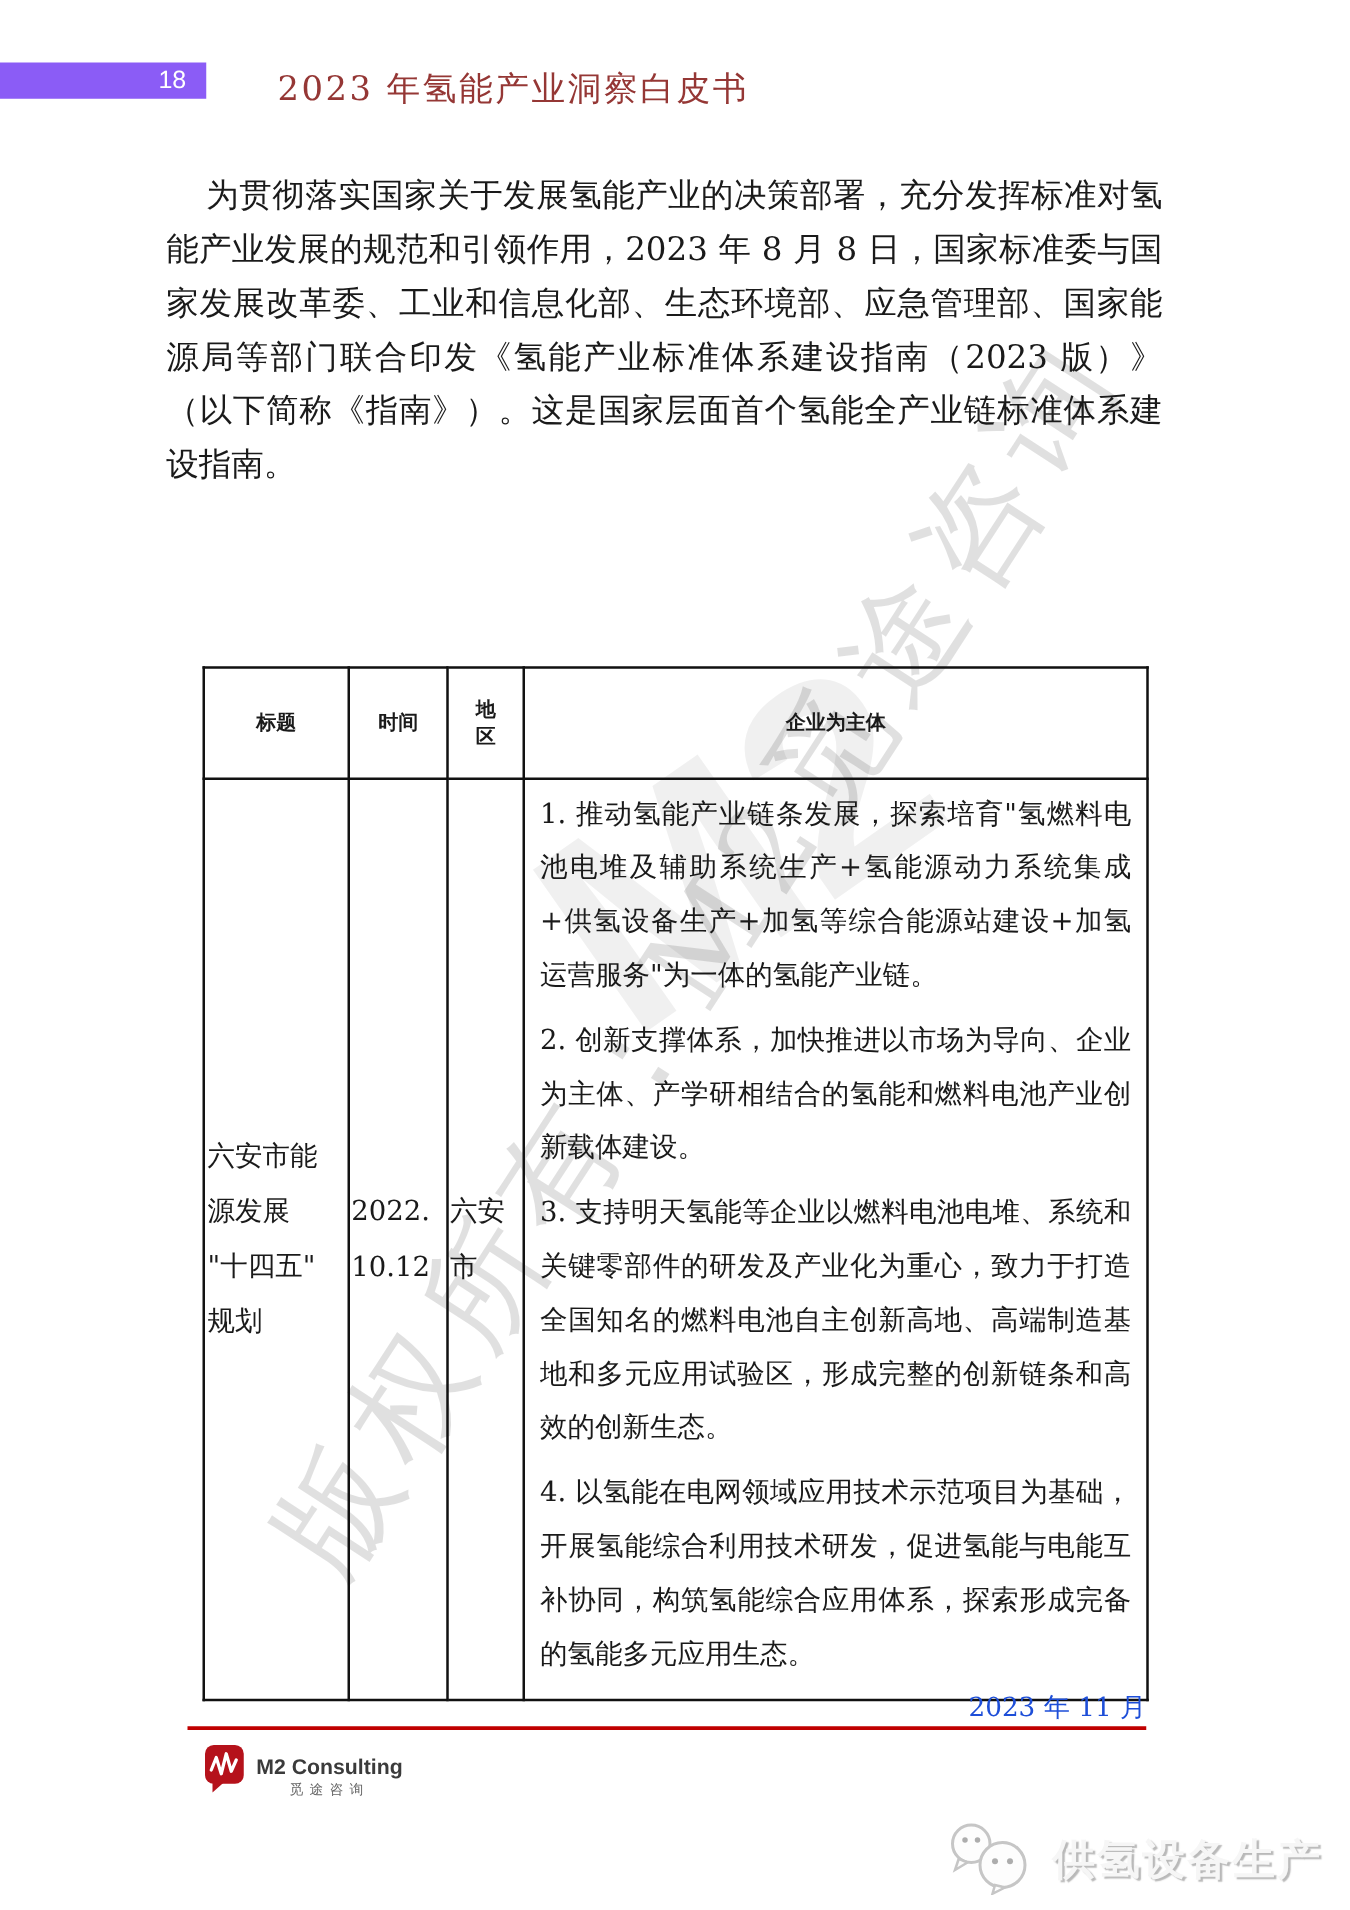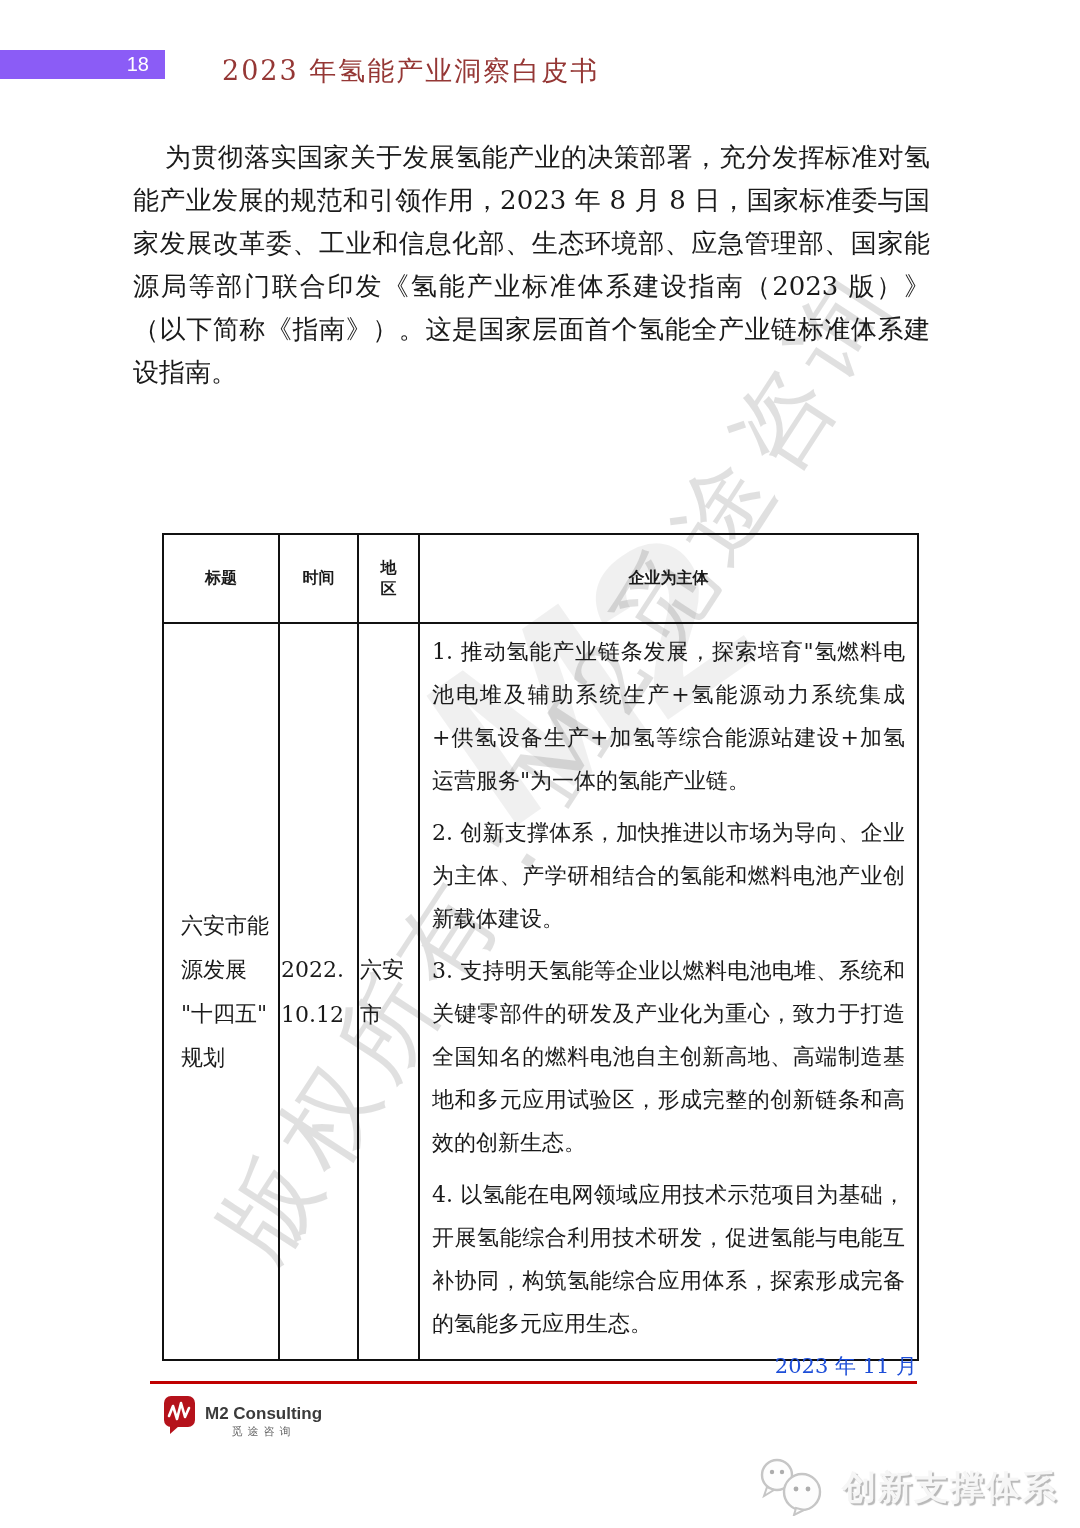--- a/index.html
+++ b/index.html
@@ -52,21 +52,21 @@
     font-size:22px;
   }
   .policy-table th,.policy-table td{
     border:2px solid #111111;
   }
   .policy-table th{
     height:55px;font-weight:bold;
     font-size:16px;padding:16px;
   }
   .cell-title{
-    vertical-align:middle;padding-left:17px;
+    vertical-align:middle;padding-left:2px;
     line-height:44px;white-space:pre-line;
   }
   .cell-center{
     vertical-align:middle;text-align:left;
     line-height:45px;white-space:pre-line;
   }
   .cell-main{
     vertical-align:top;padding:6px 12px 14px 12px;
   }
   .cell-main p{
@@ -185,16 +185,16 @@
           <circle cx="21" cy="19" r="15" fill="#fdfdfd" stroke="#c6c6c6" stroke-width="2.4"></circle>
           <path d="M11 31 L8 40 L18 34 Z" fill="#fdfdfd" stroke="#c6c6c6" stroke-width="2"></path>
           <circle cx="16" cy="16" r="2.2" fill="#adadad"></circle>
           <circle cx="26" cy="16" r="2.2" fill="#adadad"></circle>
           <circle cx="46" cy="36" r="18" fill="#fdfdfd" stroke="#c6c6c6" stroke-width="2.4"></circle>
           <path d="M40 52 L38 59 L48 54 Z" fill="#fdfdfd" stroke="#c6c6c6" stroke-width="2"></path>
           <circle cx="40" cy="33" r="2.4" fill="#adadad"></circle>
           <circle cx="52" cy="33" r="2.4" fill="#adadad"></circle>
         </svg>
       </span>
-      <span class="badge-label">创新支撑体系</span>
+      <span class="badge-label">供氢设备生产</span>
     </div>
   </div>
 </div>
 
 </body></html>

